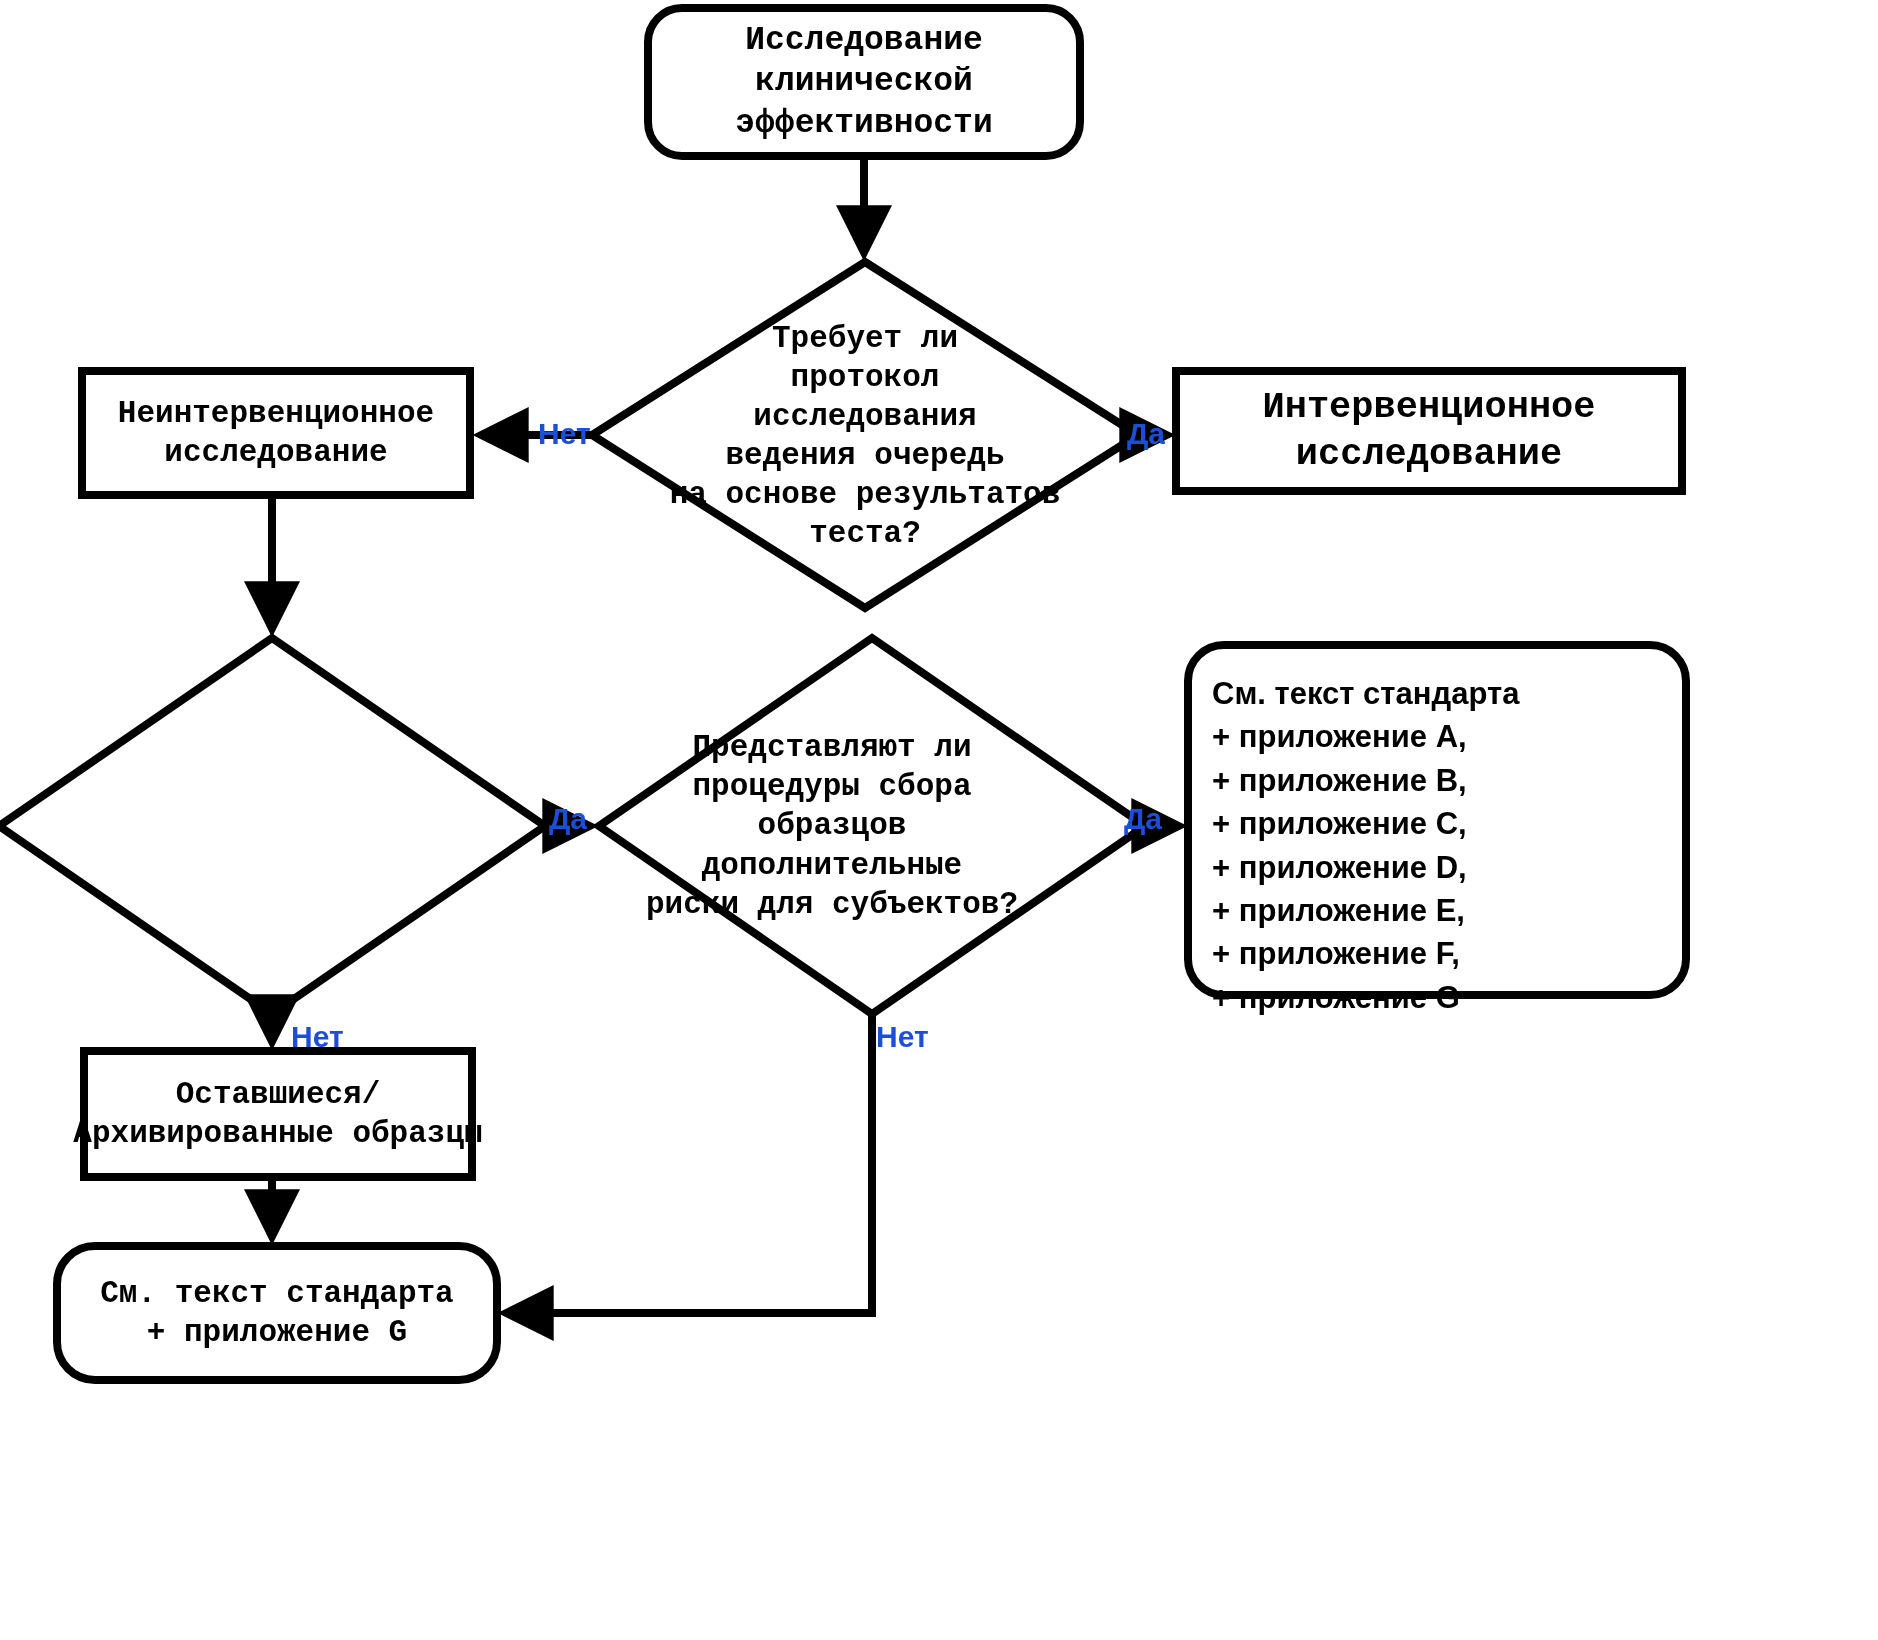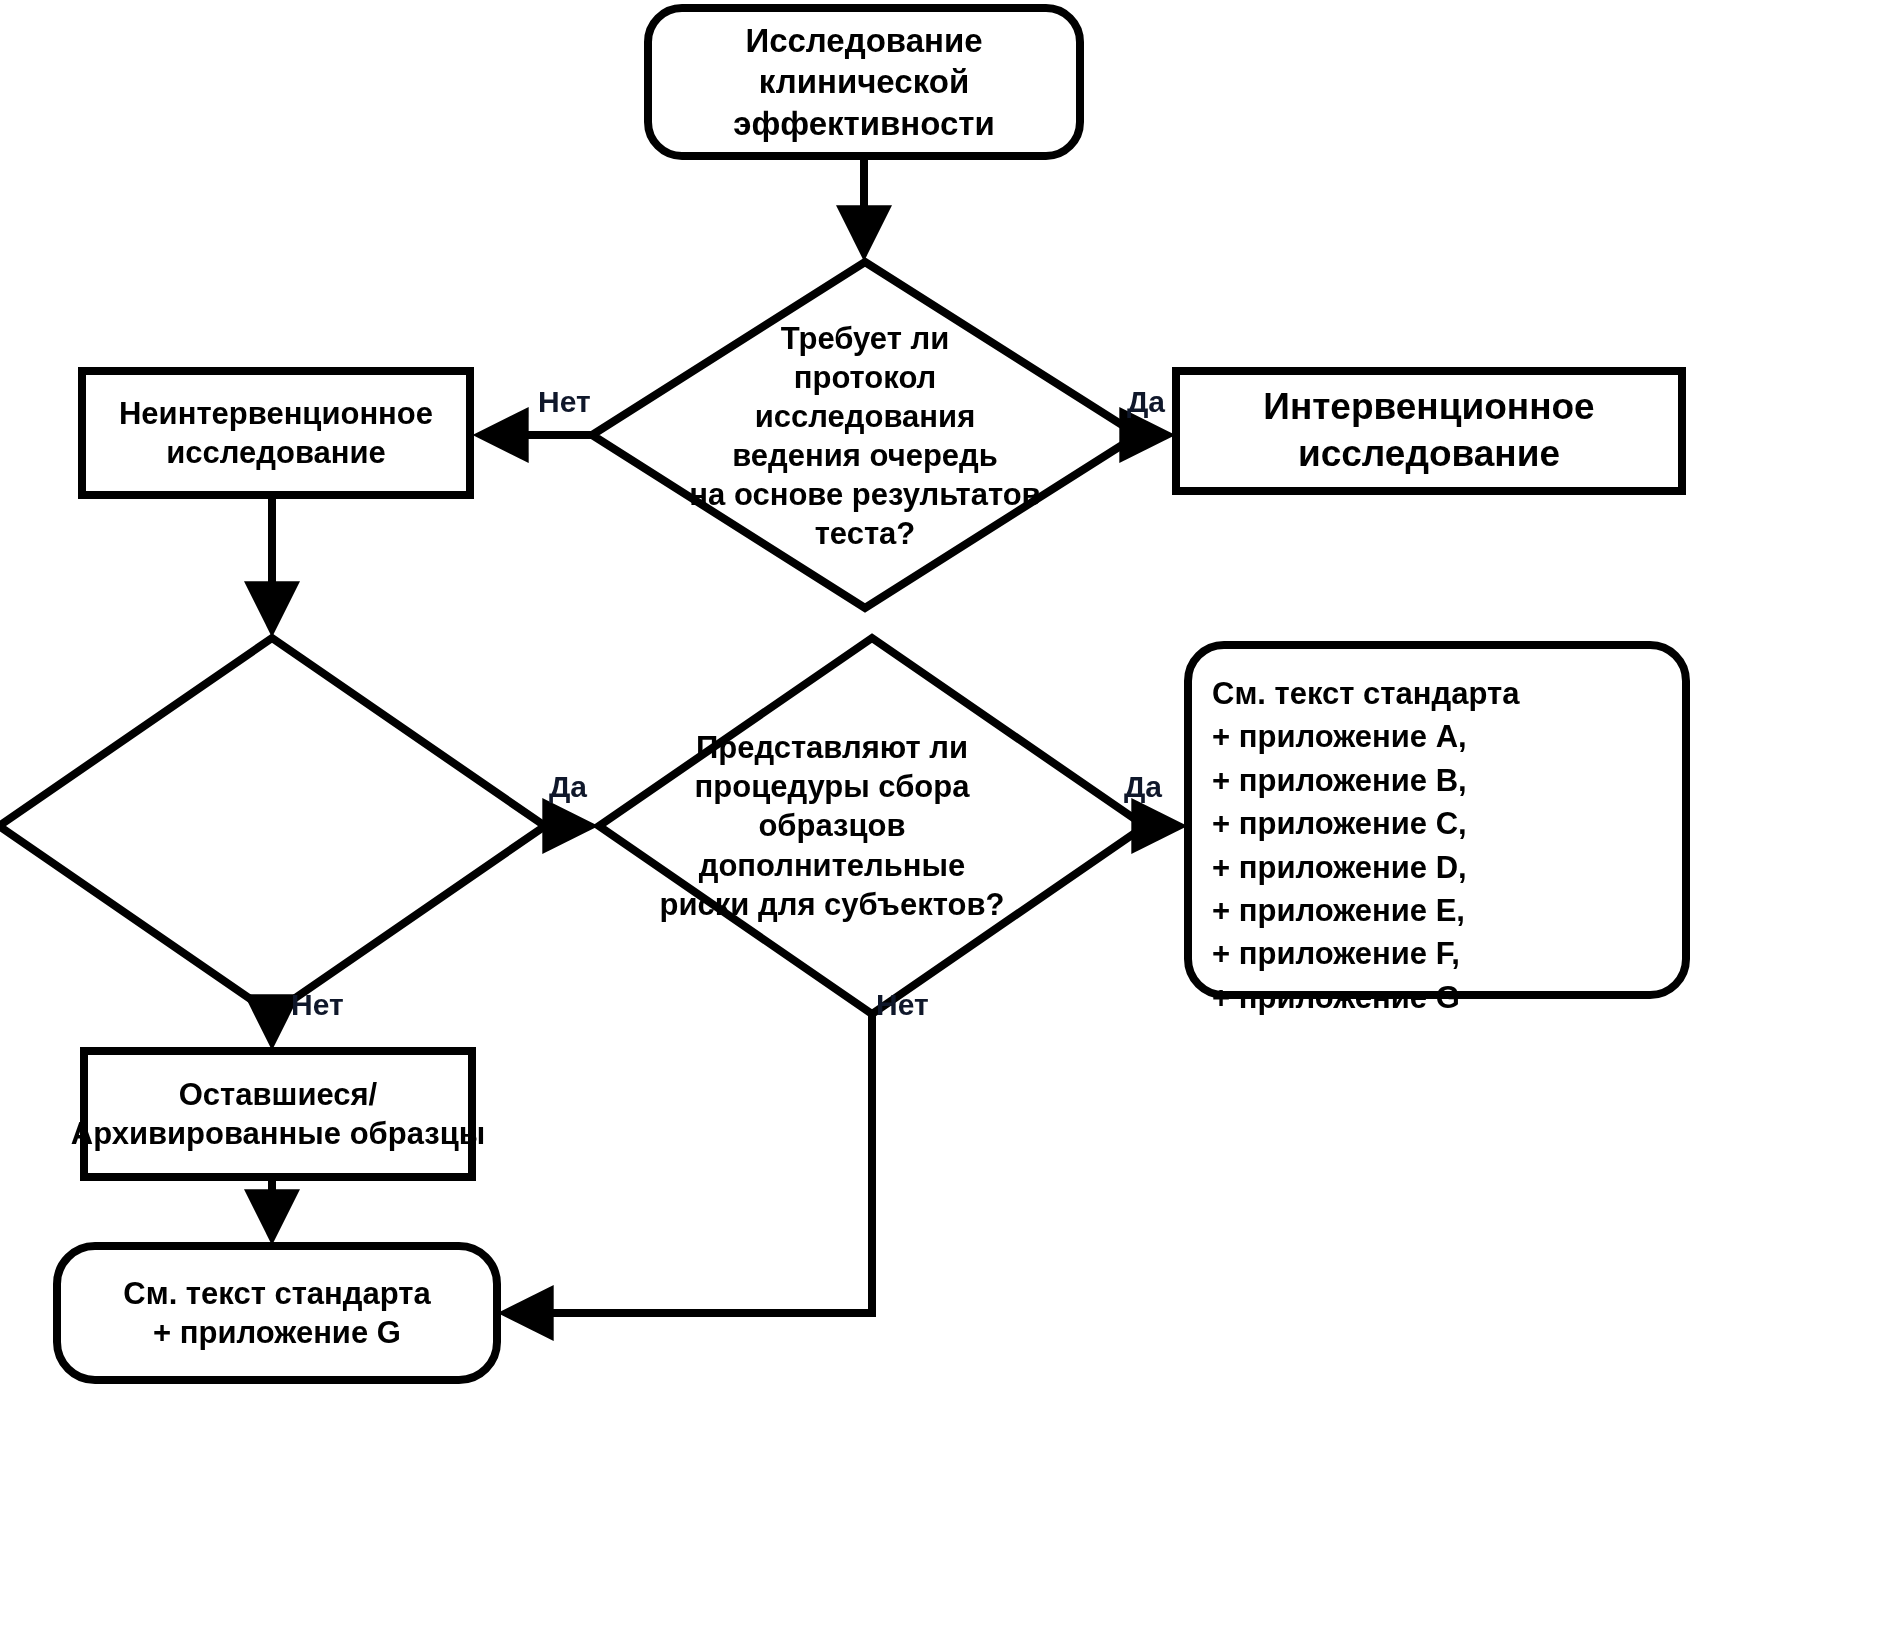--- a/index.html
+++ b/index.html
@@ -4,34 +4,35 @@
 <style>
   html,body{margin:0;padding:0;background:#ffffff;}
   body{width:1878px;height:1640px;overflow:hidden;
        font-family:"Liberation Sans","DejaVu Sans",sans-serif;}
   #chart-root{position:relative;width:1878px;height:1640px;}
   svg#flow{position:absolute;left:0;top:0;width:1878px;height:1640px;}
   .node-text{
     position:absolute;
     display:flex;align-items:center;justify-content:center;
     text-align:center;
-    font-family:Liberation Sans, sans-serif;
+    font-family:Liberation Mono, monospace;
     font-weight:bold;
     color:#000000;
     white-space:pre-line;
     line-height:1.26;
     pointer-events:none;
   }
   .edge-label{
     position:absolute;
     font-family:"Liberation Sans","DejaVu Sans",sans-serif;
     font-weight:bold;
     font-size:30px;
-    color:#0f172a;
+    color:#1d4ed8;
     white-space:nowrap;
+    margin-top:32px;
   }
   .list-text{
     position:absolute;
     font-family:"Liberation Sans","DejaVu Sans",sans-serif;
     font-weight:bold;
     color:#000000;
     line-height:1.40;
     white-space:pre-line;
     text-align:left;
   }

